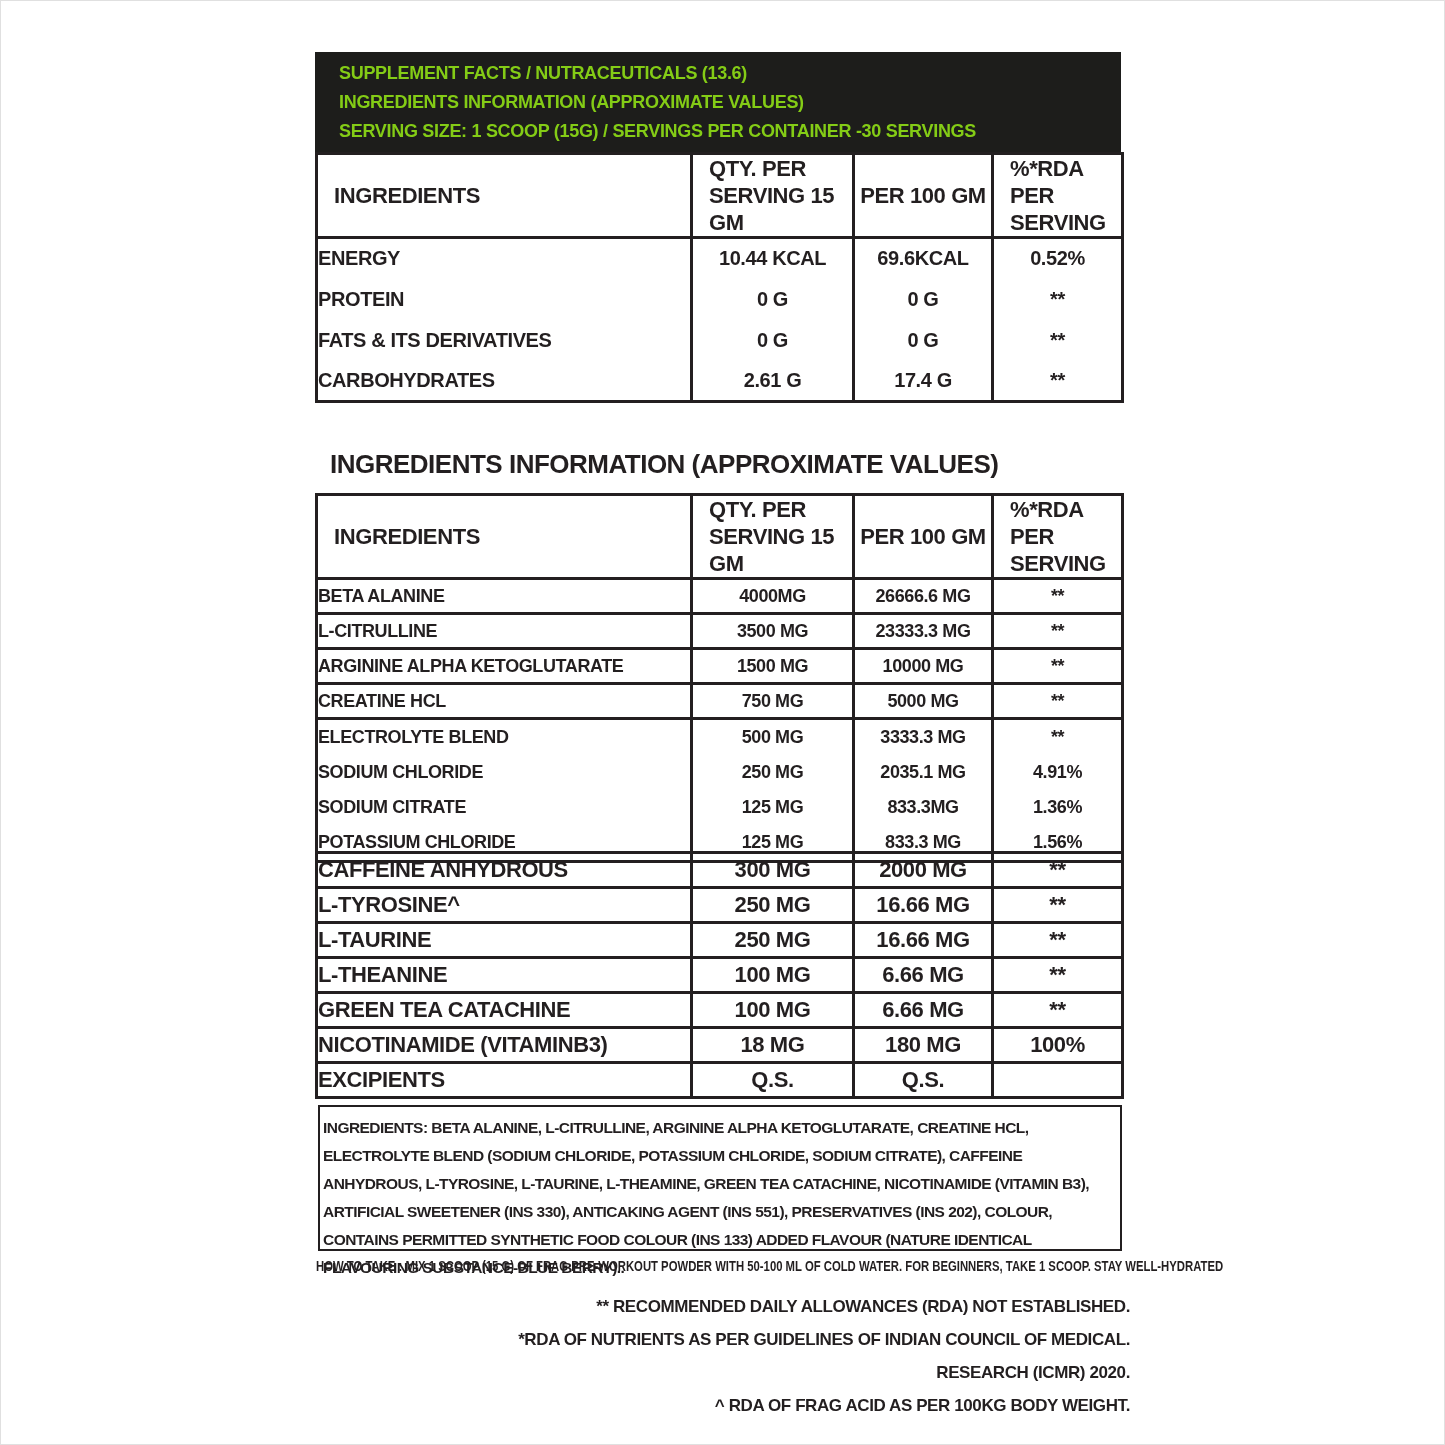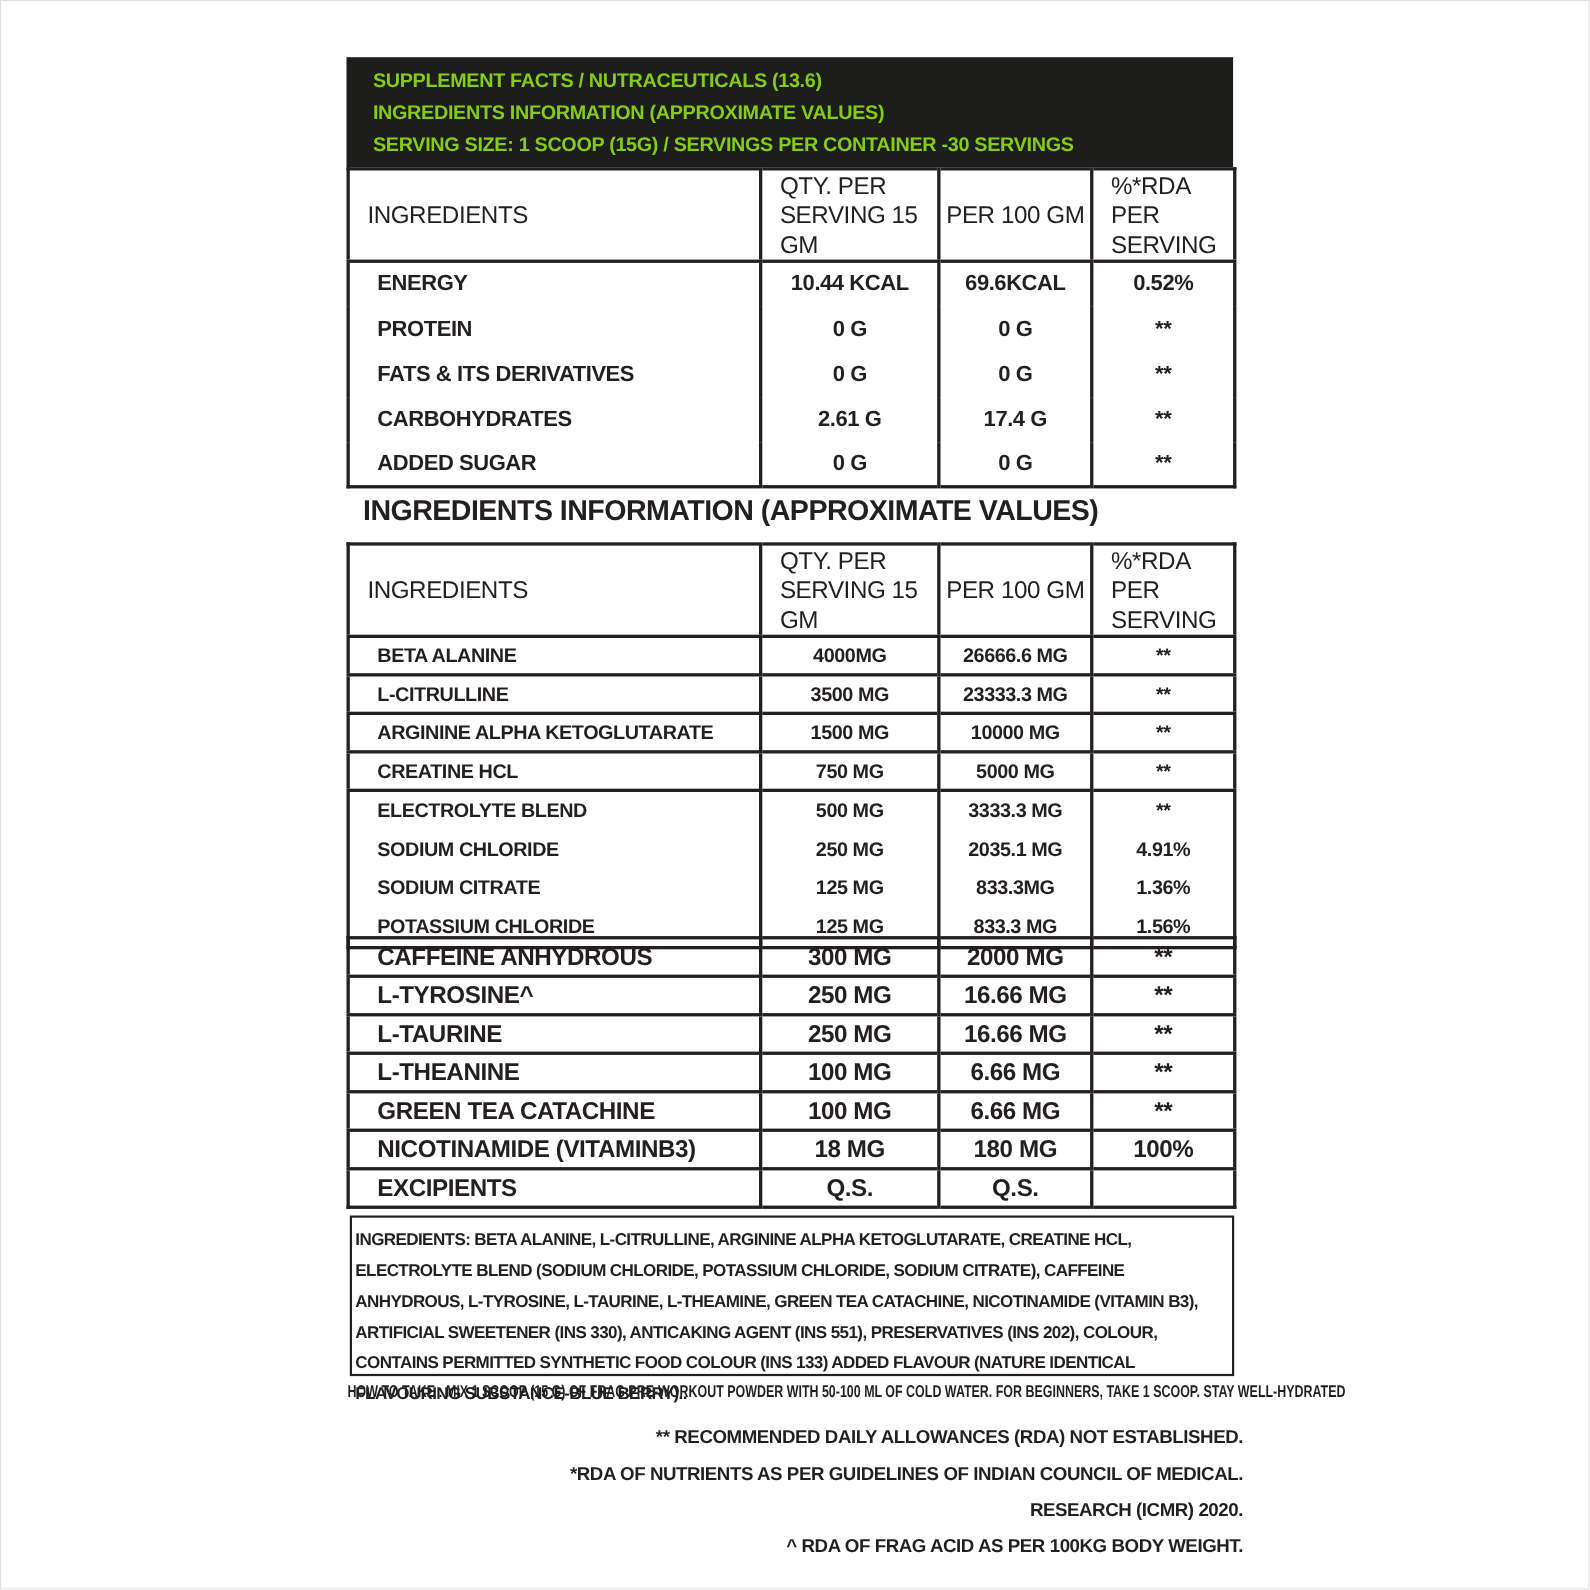--- a/index.html
+++ b/index.html
@@ -39,28 +39,28 @@
   table.facts col.c4 { width: 130px; }
   table.facts th, table.facts td {
     border-left: 3px solid #231f20;
     vertical-align: middle;
     letter-spacing: -0.4px;
   }
   table.facts th:first-child, table.facts td:first-child { border-left: none; }
 
   th.colhead {
     font-size: 22px; line-height: 27px; text-align: left;
-    padding-left: 16px; white-space: pre-line; font-weight: normal;
+    padding-left: 16px; white-space: pre-line; font-weight: bold;
   }
   th.colhead.center { text-align: center; padding-left: 0; }
   tr.headrow th { border-bottom: 3px solid #231f20; }
   #table1 tr.headrow { height: 80px; }
   #table2a tr.headrow { height: 72px; }
 
-  td.name { font-size: 20px; text-align: left; padding-left: 25px; white-space: nowrap; }
+  td.name { font-size: 20px; text-align: left; padding-left: 0; white-space: nowrap; }
   td.num  { font-size: 20px; text-align: center; white-space: nowrap; }
 
   #table1 { top: 152px; }
   #table1 tbody tr { height: 41px; }
   #table1 tbody td { border-top: none; border-bottom: none; }
 
   .section-heading {
     position: absolute; left: 330px; top: 449px;
     font-size: 26px; letter-spacing: -0.5px; white-space: nowrap;
   }
@@ -146,26 +146,20 @@
       <td class="num">0 G</td>
       <td class="num">0 G</td>
       <td class="num">**</td>
     </tr>
     <tr>
       <td class="name">CARBOHYDRATES</td>
       <td class="num">2.61 G</td>
       <td class="num">17.4 G</td>
       <td class="num">**</td>
     </tr>
-    <tr>
-      <td class="name">ADDED SUGAR</td>
-      <td class="num">0 G</td>
-      <td class="num">0 G</td>
-      <td class="num">**</td>
-    </tr>
   </tbody>
 </table>
 
 <div class="section-heading">INGREDIENTS INFORMATION (APPROXIMATE VALUES)</div>
 
 <table class="facts" id="table2a">
   <colgroup>
       <col class="c1">
       <col class="c2">
       <col class="c3">

